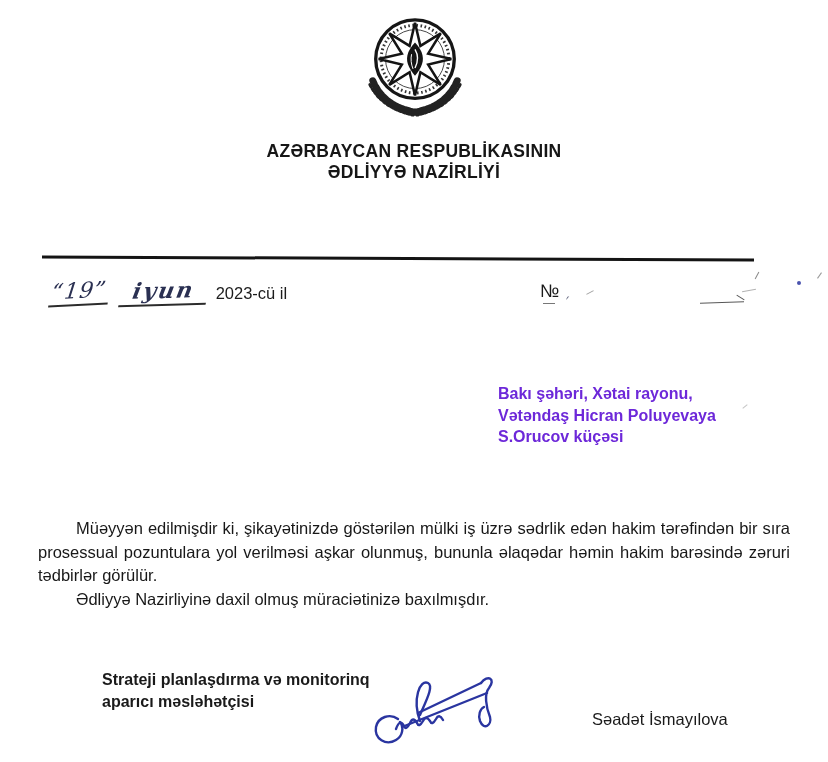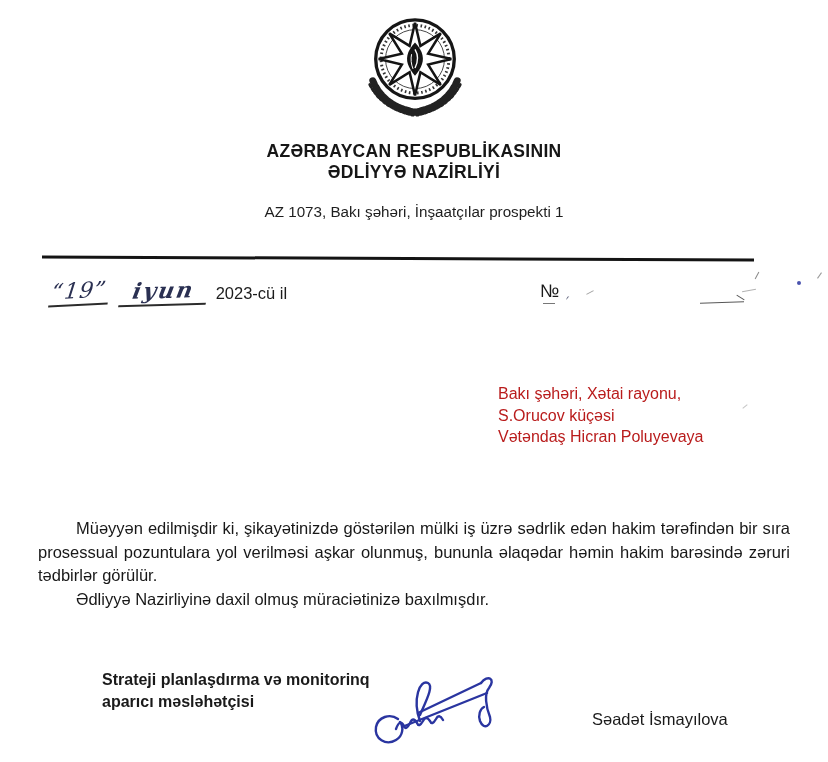--- a/index.html
+++ b/index.html
@@ -79,21 +79,21 @@
     border-top:1.8px solid #3a3a3a;transform:rotate(32deg);opacity:.85;
   }
   .hw-squiggle{
     font-family:"DejaVu Serif",serif;font-style:italic;
     color:#3a3f5e;position:absolute;
   }
   .dot{position:absolute;border-radius:50%;background:var(--sig);}
   
   .recipient{
     position:absolute;left:498px;top:383px;
-    font-size:16px;line-height:21.5px;color:#b91c1c;
+    font-size:16px;line-height:21.5px;color:#6d28d9;font-weight:bold;
   }
   
   .body-text{
     position:absolute;left:38px;top:517px;width:752px;
     font-size:16.5px;line-height:23.5px;color:#181818;
     text-align:justify;
   }
   .body-text p{margin:0;text-indent:38px;}
   
   .sig-title{
@@ -133,21 +133,20 @@
       <path d="M60,40 C63,45 63.5,52 60,59" stroke="#fff" stroke-width="1.4" fill="none"></path>
       <path d="M56.5,45 C55.5,50 56,55 58,60" stroke="#fff" stroke-width="1" fill="none"></path>
     </g>
   </svg>
 
   <div class="org-title">
     <div>AZƏRBAYCAN RESPUBLİKASININ</div>
     <div>ƏDLİYYƏ NAZİRLİYİ</div>
   </div>
 
-  <div class="addr-line">AZ 1073, Bakı şəhəri, İnşaatçılar prospekti 1</div>
 
   <div class="rule"></div>
 
   <div class="dateline">
     <span class="hw hw-day">“19”</span>
     <span class="hw hw-month">iyun</span>
     <span class="typed-year">2023-cü il</span>
   </div>
 
   <div class="doc-number">№</div>
@@ -158,22 +157,22 @@
   <div class="mark mark-line" style="left:753px;top:275px;width:8px;transform:rotate(-62deg);opacity:.7;"></div>
   <div class="mark mark-line" style="left:742px;top:290px;width:14px;transform:rotate(-10deg);opacity:.45;"></div>
   <div class="mark mark-line" style="left:816px;top:275px;width:7px;transform:rotate(-55deg);opacity:.6;"></div>
   <div class="dot" style="left:797px;top:281px;width:4px;height:4px;opacity:.85;"></div>
   <div class="arrow-line"></div>
   <div class="arrow-head"></div>
   <div class="mark mark-line" style="left:742px;top:406px;width:6px;transform:rotate(-40deg);opacity:.35;"></div>
 
   <div class="recipient">
     <div>Bakı şəhəri, Xətai rayonu,</div>
+    <div>Vətəndaş Hicran Poluyevaya</div>
     <div>S.Orucov küçəsi</div>
-    <div>Vətəndaş Hicran Poluyevaya</div>
   </div>
 
   <div class="body-text">
     <p>Müəyyən edilmişdir ki, şikayətinizdə göstərilən mülki iş üzrə sədrlik edən hakim tərəfindən bir sıra prosessual pozuntulara yol verilməsi aşkar olunmuş, bununla əlaqədar həmin hakim barəsində zəruri tədbirlər görülür.</p>
     <p>Ədliyyə Nazirliyinə daxil olmuş müraciətinizə baxılmışdır.</p>
   </div>
 
   <div class="sig-title">
     <div>Strateji planlaşdırma və monitorinq</div>
     <div>aparıcı məsləhətçisi</div>

